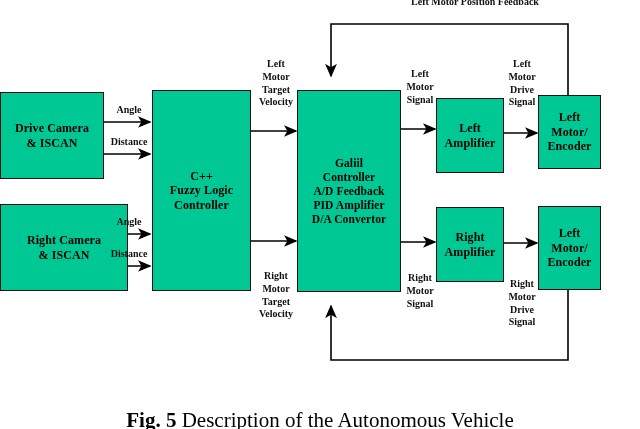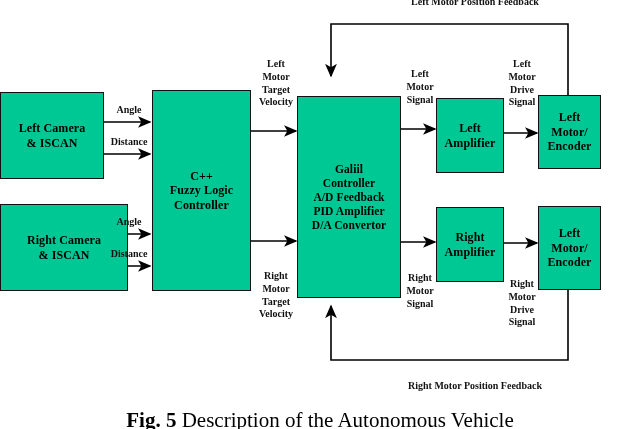--- a/index.html
+++ b/index.html
@@ -80,36 +80,36 @@
 
       <line x1="504" y1="243" x2="537" y2="243" marker-end="url(#ah)"></line>
 
       <polyline points="568,95 568,24 331,24 331,76" marker-end="url(#ahd)"></polyline>
 
       <polyline points="568,290 568,360 331,360 331,306" marker-end="url(#ahd)"></polyline>
     </g>
   </svg>
 
   <div class="blk" style="left:0px;top:92px;width:104px;height:87px;font-size:12px;">
-    <span>Left Camera</span>
+    <span>Drive Camera</span>
     <span>&amp; ISCAN</span>
   </div>
 
   <div class="blk" style="left:0px;top:204px;width:128px;height:87px;font-size:12px;">
     <span>Right Camera</span>
     <span>&amp; ISCAN</span>
   </div>
 
   <div class="blk" style="left:152px;top:90px;width:99px;height:201px;font-size:12px;">
     <span>C++</span>
     <span>Fuzzy Logic</span>
     <span>Controller</span>
   </div>
 
-  <div class="blk" style="left:297px;top:90px;width:104px;height:202px;font-size:11.5px;margin-top:6px;">
+  <div class="blk" style="left:297px;top:90px;width:104px;height:202px;font-size:11.5px;">
     <span>Galiil</span>
     <span>Controller</span>
     <span>A/D Feedback</span>
     <span>PID Amplifier</span>
     <span>D/A Convertor</span>
   </div>
 
   <div class="blk" style="left:436px;top:98px;width:68px;height:75px;font-size:12px;">
     <span>Left</span>
     <span>Amplifier</span>
@@ -172,20 +172,19 @@
 
   <div class="lbl stack" style="left:500px;top:278px;width:44px;">
     <span>Right</span>
     <span>Motor</span>
     <span>Drive</span>
     <span>Signal</span>
   </div>
 
   <div class="lbl" style="left:330px;top:-4px;width:290px;">Left Motor Position Feedback</div>
 
-  <div class="lbl" style="left:330px;top:380px;width:290px;">Right Motor Position Feedback</div>
 
   <div class="caption" style="top:408px;">
     <b>Fig. 5</b>
     <span>Description of the Autonomous Vehicle</span>
   </div>
 
 </div>
 
 </body></html>

